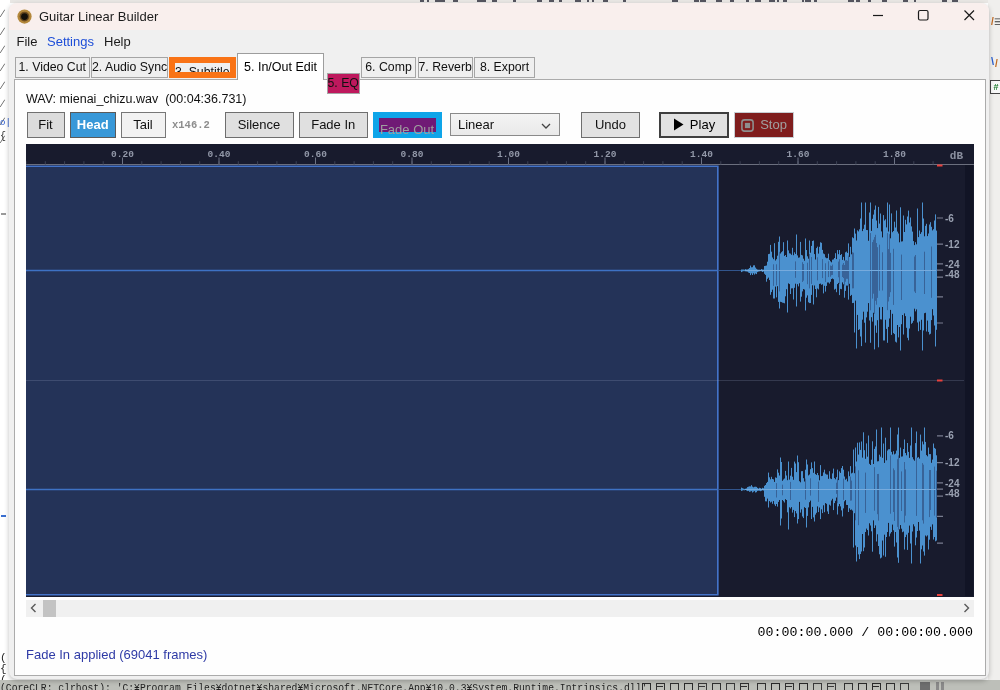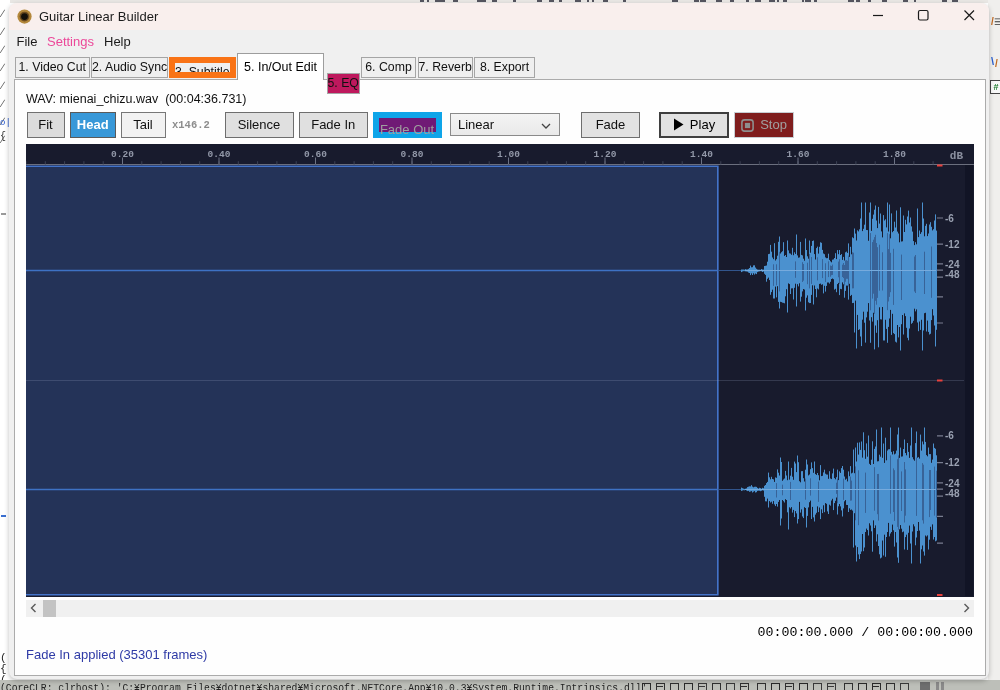--- a/index.html
+++ b/index.html
@@ -114,21 +114,21 @@
 <circle cx="8" cy="8" r="3.6" fill="#14100a"></circle>
 </svg>
 <div style="position:absolute;left:39px;top:3px;height:27px;line-height:28px;font-size:13px;color:#1b1b1b">Guitar Linear Builder</div>
 
 <svg width="130" height="28" viewBox="0 0 130 28" style="position:absolute;left:853px;top:0px">
 <path d="M20 15.5h10" stroke="#1a1a1a" stroke-width="1.2"></path>
 <rect x="65.5" y="10.5" width="9.5" height="9.5" rx="1.5" fill="none" stroke="#1a1a1a" stroke-width="1.2"></rect>
 <path d="M111.5 10.5l9.5 9.5M121 10.5l-9.5 9.5" stroke="#1a1a1a" stroke-width="1.2"></path>
 </svg>
 <div style="position:absolute;left:16.5px;top:33.5px;font-size:13px;color:#1b1b1b">File</div>
-<div style="position:absolute;left:47px;top:33.5px;font-size:13px;color:#ec4899">Settings</div>
+<div style="position:absolute;left:47px;top:33.5px;font-size:13px;color:#1d4ed8">Settings</div>
 <div style="position:absolute;left:104px;top:33.5px;font-size:13px;color:#1b1b1b">Help</div>
 <div style="position:absolute;left:15px;top:56.5px;width:74.5px;height:21px;background:#efefef;border:1px solid #a5a5a5;z-index:2;font:12.3px Liberation Sans,sans-serif;color:#111;text-align:center;line-height:19.5px;box-sizing:border-box;white-space:nowrap;overflow:hidden">1. Video Cut</div>
 <div style="position:absolute;left:91px;top:56.5px;width:76.5px;height:21px;background:#efefef;border:1px solid #a5a5a5;z-index:2;font:12.3px Liberation Sans,sans-serif;color:#111;text-align:center;line-height:19.5px;box-sizing:border-box;white-space:nowrap;overflow:hidden">2. Audio Sync</div>
 <div style="position:absolute;left:169px;top:56.5px;width:66.5px;height:21px;background:#efefef;border:6px solid #f97316;z-index:2;font:12.3px Liberation Sans,sans-serif;color:#111;text-align:center;line-height:19.5px;box-sizing:border-box;white-space:nowrap;overflow:hidden">3. Subtitle</div>
 <div style="position:absolute;left:237px;top:53px;width:87px;height:27px;background:#fff;border:1px solid #9d9d9d;border-bottom:none;z-index:3;font:12.5px Liberation Sans,sans-serif;color:#000;text-align:center;line-height:26px;box-sizing:border-box;white-space:nowrap;overflow:hidden">5. In/Out Edit</div>
 <div style="position:absolute;left:326.5px;top:73px;width:33.0px;height:21px;background:#be185d;border:1px solid #a5a5a5;z-index:2;font:12.3px Liberation Sans,sans-serif;color:#111;text-align:center;line-height:19.5px;box-sizing:border-box;white-space:nowrap;overflow:hidden">5. EQ</div>
 <div style="position:absolute;left:361px;top:56.5px;width:55.0px;height:21px;background:#efefef;border:1px solid #a5a5a5;z-index:2;font:12.3px Liberation Sans,sans-serif;color:#111;text-align:center;line-height:19.5px;box-sizing:border-box;white-space:nowrap;overflow:hidden">6. Comp</div>
 <div style="position:absolute;left:417.5px;top:56.5px;width:55.0px;height:21px;background:#efefef;border:1px solid #a5a5a5;z-index:2;font:12.3px Liberation Sans,sans-serif;color:#111;text-align:center;line-height:19.5px;box-sizing:border-box;white-space:nowrap;overflow:hidden">7. Reverb</div>
 <div style="position:absolute;left:474px;top:56.5px;width:61.0px;height:21px;background:#efefef;border:1px solid #a5a5a5;z-index:2;font:12.3px Liberation Sans,sans-serif;color:#111;text-align:center;line-height:19.5px;box-sizing:border-box;white-space:nowrap;overflow:hidden">8. Export</div>
 <div style="position:absolute;left:13.5px;top:78.5px;width:972px;height:597px;background:#fefefe;border:1px solid #ababab;z-index:1;box-sizing:border-box"></div>
@@ -137,21 +137,21 @@
     <div style="position:absolute;left:26.5px;top:111.5px;width:38px;height:26px;background:#dcdcdc;border:1px solid #707070;box-sizing:border-box;font:13px Liberation Sans,sans-serif;color:#111;text-align:center;line-height:24px">Fit</div>
     <div style="position:absolute;left:70px;top:111.5px;width:45.5px;height:26px;background:#3898d8;border:1px solid #5a5a5a;box-sizing:border-box;font:bold 13px Liberation Sans,sans-serif;color:#fff;text-align:center;line-height:24px">Head</div>
     <div style="position:absolute;left:120.5px;top:111.5px;width:45px;height:26px;background:#f2f2f2;border:1px solid #777;box-sizing:border-box;font:13px Liberation Sans,sans-serif;color:#111;text-align:center;line-height:24px">Tail</div>
     <div style="position:absolute;left:172px;top:111.5px;height:26px;font:bold 10.5px Liberation Mono,monospace;color:#8d8d8d;line-height:26px">x146.2</div>
     <div style="position:absolute;left:224.5px;top:111.5px;width:69px;height:26px;background:#e0e0e0;border:1px solid #6e6e6e;box-sizing:border-box;font:13px Liberation Sans,sans-serif;color:#111;text-align:center;line-height:24px">Silence</div>
     <div style="position:absolute;left:299px;top:111.5px;width:68.5px;height:26px;background:#e0e0e0;border:1px solid #6e6e6e;box-sizing:border-box;font:13px Liberation Sans,sans-serif;color:#111;text-align:center;line-height:24px">Fade In</div>
     <div style="position:absolute;left:372.5px;top:111.5px;width:69px;height:26px;background:#701a75;border:6px solid #0ea5e9;box-sizing:border-box;font:13px Liberation Sans,sans-serif;color:#9f9f9f;text-align:center;line-height:24px">Fade Out</div>
     <div style="position:absolute;left:450px;top:112.5px;width:109.5px;height:23.5px;background:linear-gradient(#f4f4f4,#e9e9e9);border:1px solid #8a8a8a;box-sizing:border-box;font:13px Liberation Sans,sans-serif;color:#111;line-height:21.5px;padding-left:7px">Linear<svg width="10" height="6" style="position:absolute;right:8px;top:9px" viewBox="0 0 10 6">
         <path d="M1 1l4 4 4-4" stroke="#444" stroke-width="1.3" fill="none"></path>
       </svg></div>
-    <div style="position:absolute;left:581px;top:111.5px;width:59px;height:26px;background:#e2e2e2;border:1px solid #6e6e6e;box-sizing:border-box;font:13px Liberation Sans,sans-serif;color:#111;text-align:center;line-height:24px">Fade</div>
+    <div style="position:absolute;left:581px;top:111.5px;width:59px;height:26px;background:#e2e2e2;border:1px solid #6e6e6e;box-sizing:border-box;font:13px Liberation Sans,sans-serif;color:#111;text-align:center;line-height:24px">Undo</div>
     <div style="position:absolute;left:659px;top:111.5px;width:70px;height:26px;background:#e2e2e2;border:2px solid #3f3f3f;box-sizing:border-box;font:13px Liberation Sans,sans-serif;color:#000;text-align:center;line-height:22px"><svg width="11" height="13" viewBox="0 0 11 13" style="vertical-align:-2px;margin-right:6px">
         <path d="M1 0.5L10.5 6.5L1 12.5Z" fill="#000"></path>
       </svg>Play</div>
     <div style="position:absolute;left:734px;top:112px;width:60px;height:25.5px;background:#7f1d1d;border:1px solid #c6cdd2;box-sizing:border-box;font:13px Liberation Sans,sans-serif;color:#a0a0a0;text-align:center;line-height:23px"><svg width="13" height="13" viewBox="0 0 13 13" style="vertical-align:-2.5px;margin-right:6px">
         <rect x="0.9" y="0.9" width="11.2" height="11.2" rx="2.6" fill="none" stroke="#8e8e8e" stroke-width="1.6"></rect>
         <rect x="3.9" y="3.9" width="5.2" height="5.2" fill="#8e8e8e"></rect>
       </svg>Stop</div>
   </div>
 <div style="position:absolute;left:0;top:0;z-index:2">
     <svg style="position:absolute;left:26px;top:144px" width="948" height="453" viewBox="26 144 948 453">
@@ -201,12 +201,12 @@
  <svg width="10" height="10" style="position:absolute;left:3px;top:3.5px" viewBox="0 0 10 10">
         <path d="M6.5 1L2.5 5l4 4" stroke="#5a5a5a" stroke-width="1.4" fill="none"></path>
       </svg>
  <div style="position:absolute;left:17px;top:0px;width:13px;height:17px;background:#c3c3c3"></div>
  <svg width="10" height="10" style="position:absolute;right:3px;top:3.5px" viewBox="0 0 10 10">
         <path d="M3.5 1l4 4-4 4" stroke="#5a5a5a" stroke-width="1.4" fill="none"></path>
       </svg>
 </div>
   </div>
 <div style="position:absolute;right:27px;top:624.5px;font:13.3px Liberation Mono,monospace;color:#000;z-index:2">00:00:00.000 / 00:00:00.000</div>
-<div style="position:absolute;left:26px;top:647px;font-size:13px;color:#2e3aa6;z-index:2">Fade In applied (35301 frames)</div>
+<div style="position:absolute;left:26px;top:647px;font-size:13px;color:#2e3aa6;z-index:2">Fade In applied (69041 frames)</div>
 </body></html>

